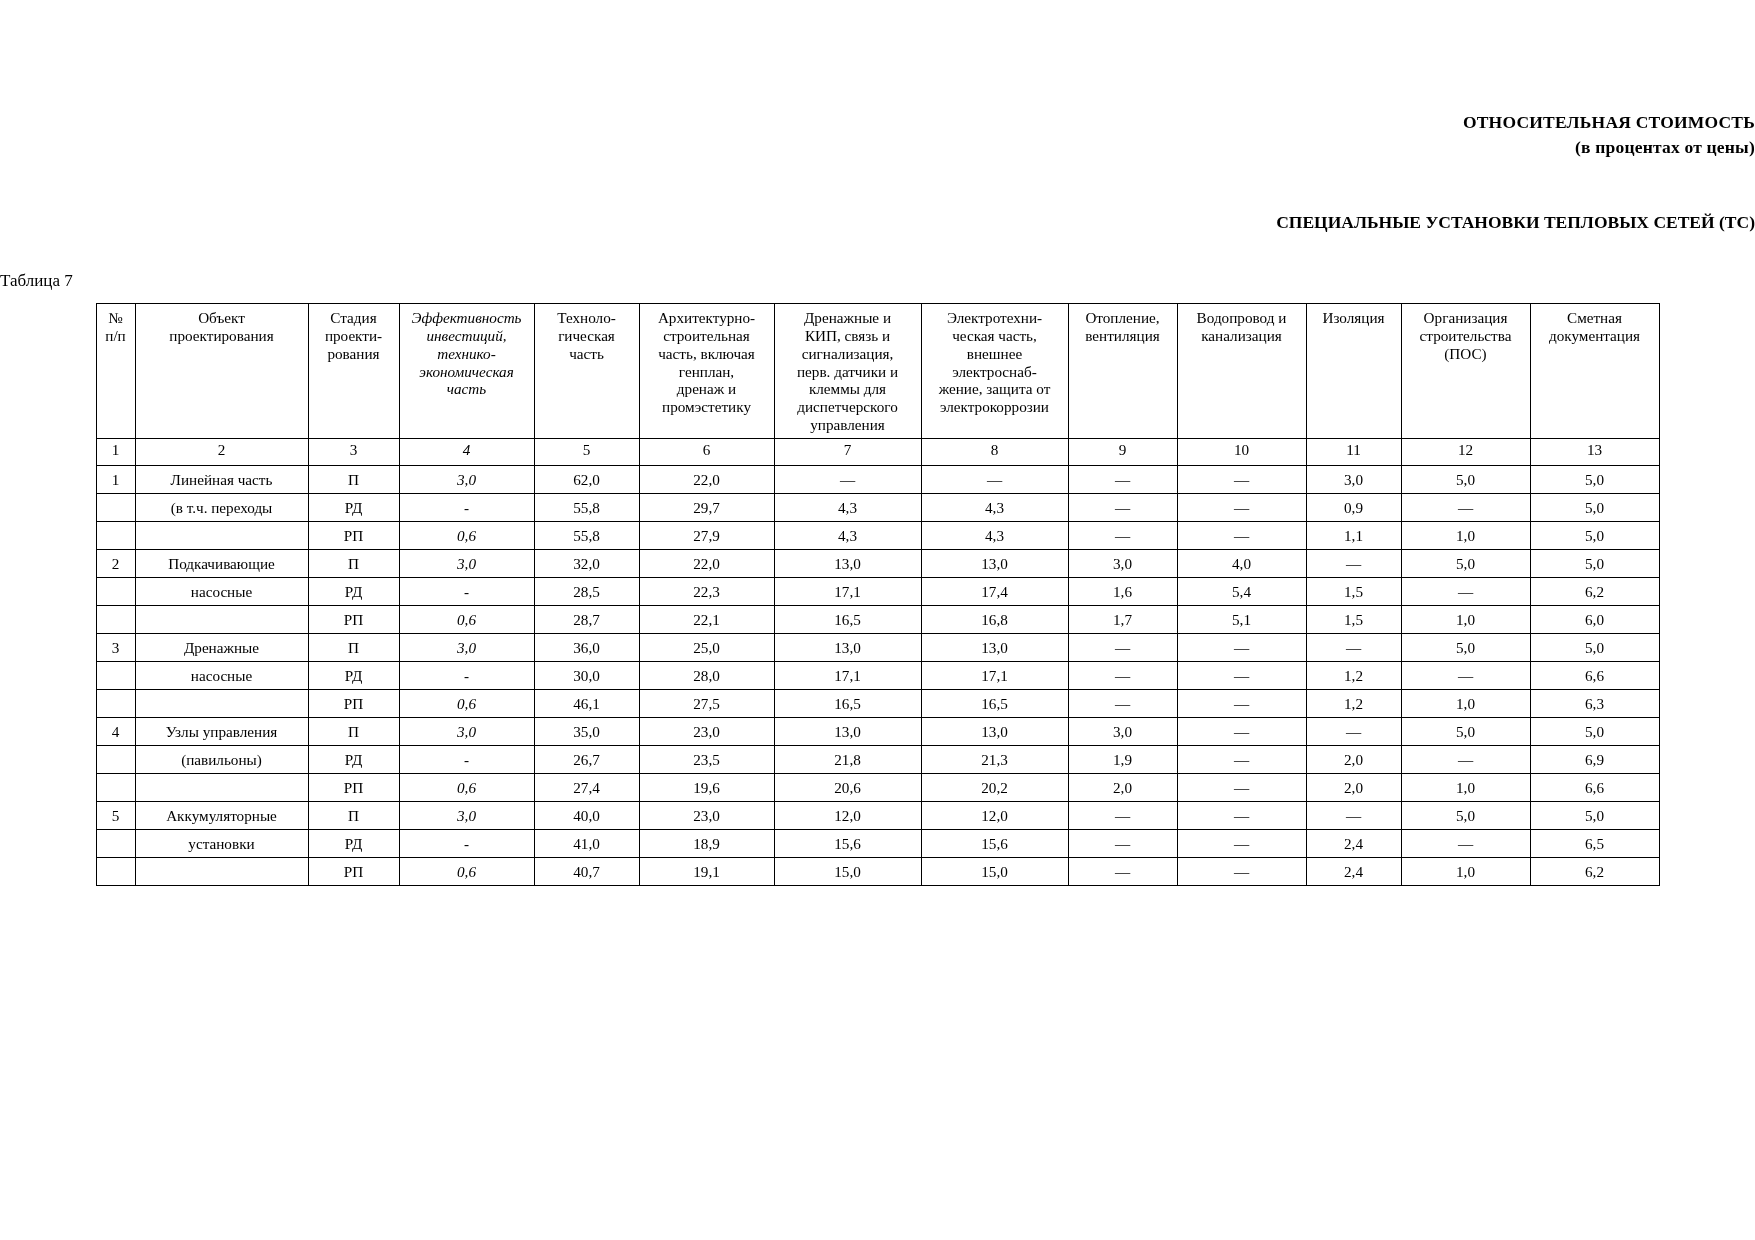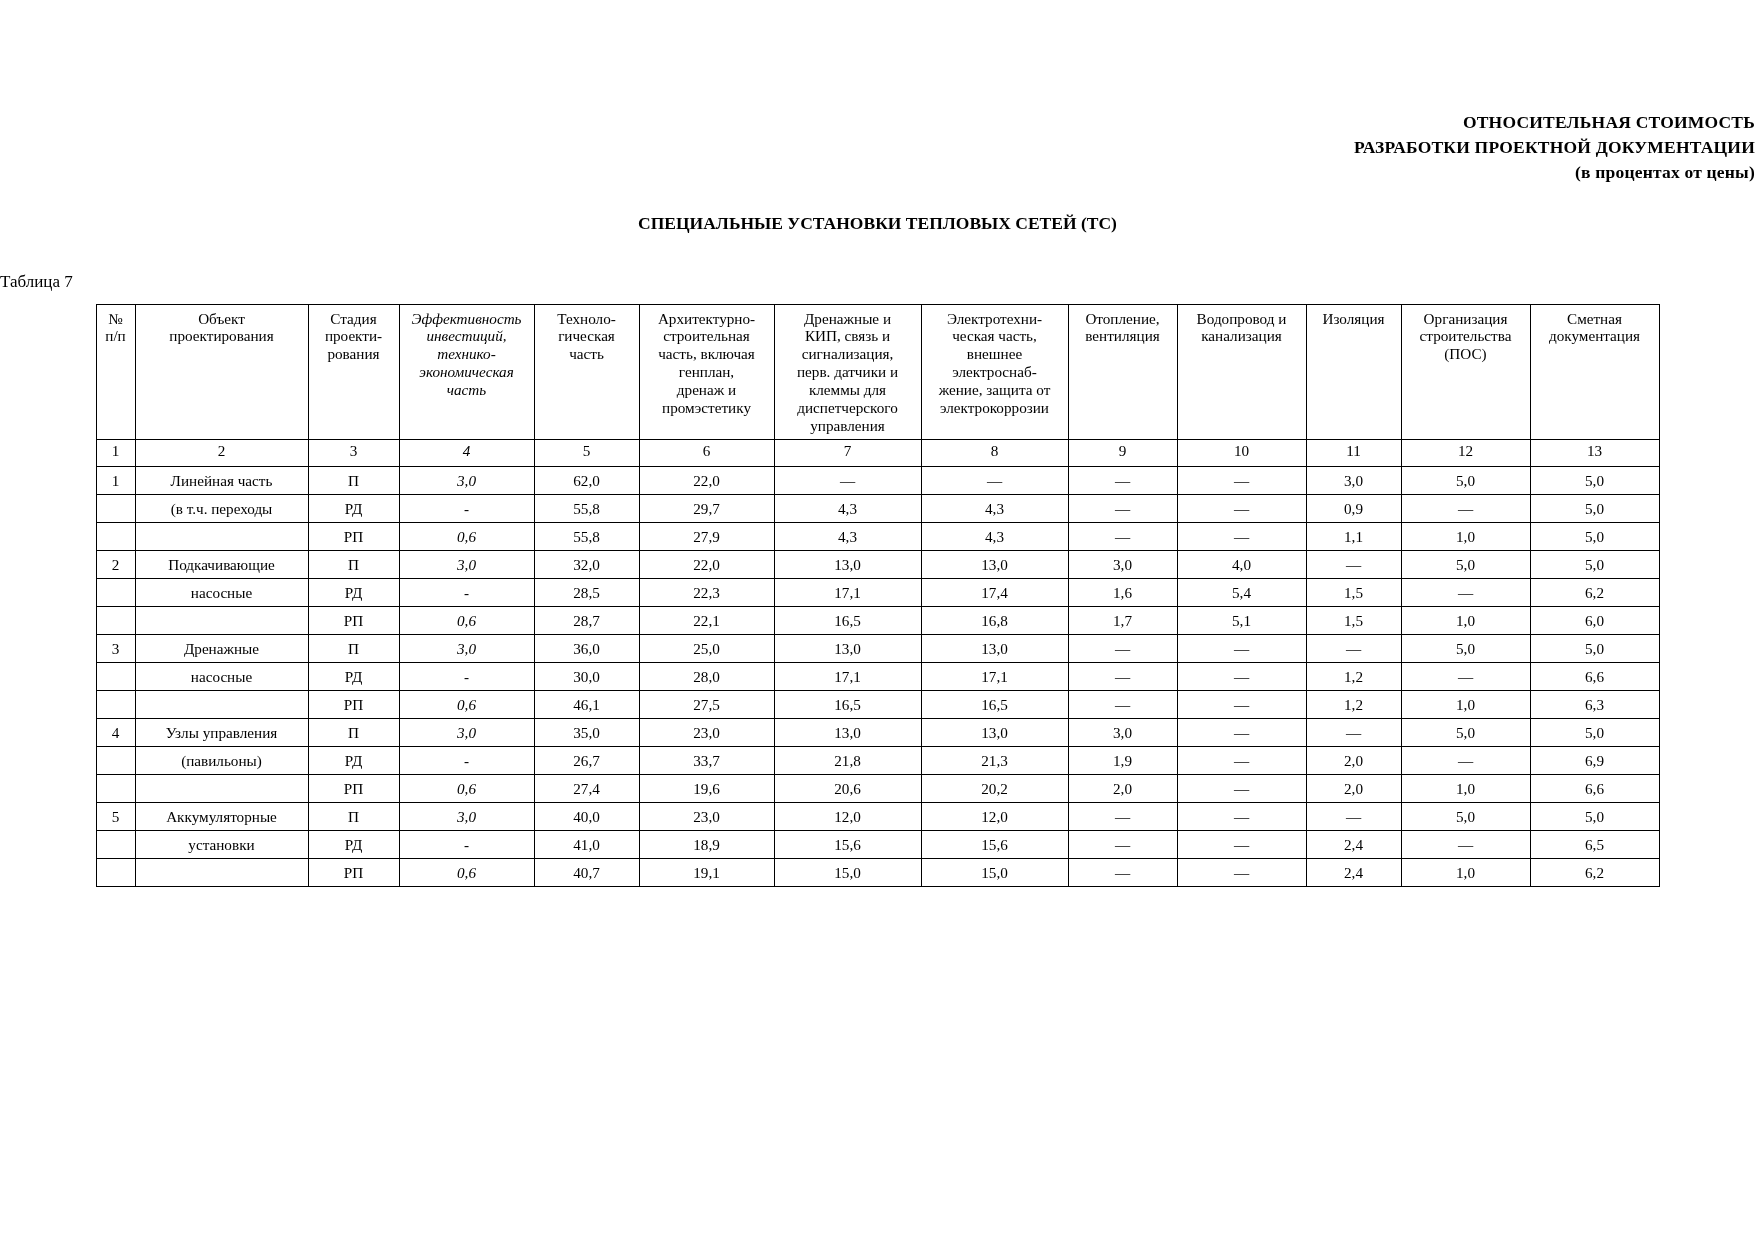--- a/index.html
+++ b/index.html
@@ -24,24 +24,24 @@
     text-align: right;
     font-weight: bold;
     font-size: 17.5px;
     line-height: 1.42;
     margin-top: 110px;
   }
   .title-line {
     letter-spacing: 0.2px;
   }
   .subtitle {
-    text-align: center;
+    text-align: right;
     font-weight: bold;
     font-size: 17.5px;
-    margin-top: 28px;
+    margin-top: 52px;
   }
   .table-caption {
     text-align: left;
     font-size: 17px;
     margin-top: 38px;
     padding-right: 175px;
   }
   table.main {
     border-collapse: collapse;
     margin: 12px auto 0 auto;
@@ -93,21 +93,20 @@
     text-align: center;
   }
 </style>
 </head>
 <body>
 
 <div class="page">
 
   <div class="title-block">
     <div class="title-line">ОТНОСИТЕЛЬНАЯ СТОИМОСТЬ</div>
-    <div class="title-line">РАЗРАБОТКИ ПРОЕКТНОЙ ДОКУМЕНТАЦИИ</div>
     <div class="title-line">(в процентах от цены)</div>
   </div>
 
   <div class="subtitle">СПЕЦИАЛЬНЫЕ УСТАНОВКИ ТЕПЛОВЫХ СЕТЕЙ (ТС)</div>
 
   <div class="table-caption">Таблица 7</div>
 
   <table class="main">
     <thead>
       <tr>
@@ -348,21 +347,21 @@
         <td class="isol-col">—</td>
         <td class="org-col">5,0</td>
         <td class="smeta-col">5,0</td>
       </tr>
       <tr>
         <td class="num-col rownum"></td>
         <td class="obj-col left-text">(павильоны)</td>
         <td class="stage-col">РД</td>
         <td class="eff-col">-</td>
         <td class="tech-col">26,7</td>
-        <td class="arch-col">33,7</td>
+        <td class="arch-col">23,5</td>
         <td class="auto-col">21,8</td>
         <td class="elec-col">21,3</td>
         <td class="heat-col">1,9</td>
         <td class="water-col">—</td>
         <td class="isol-col">2,0</td>
         <td class="org-col">—</td>
         <td class="smeta-col">6,9</td>
       </tr>
       <tr>
         <td class="num-col rownum"></td>

